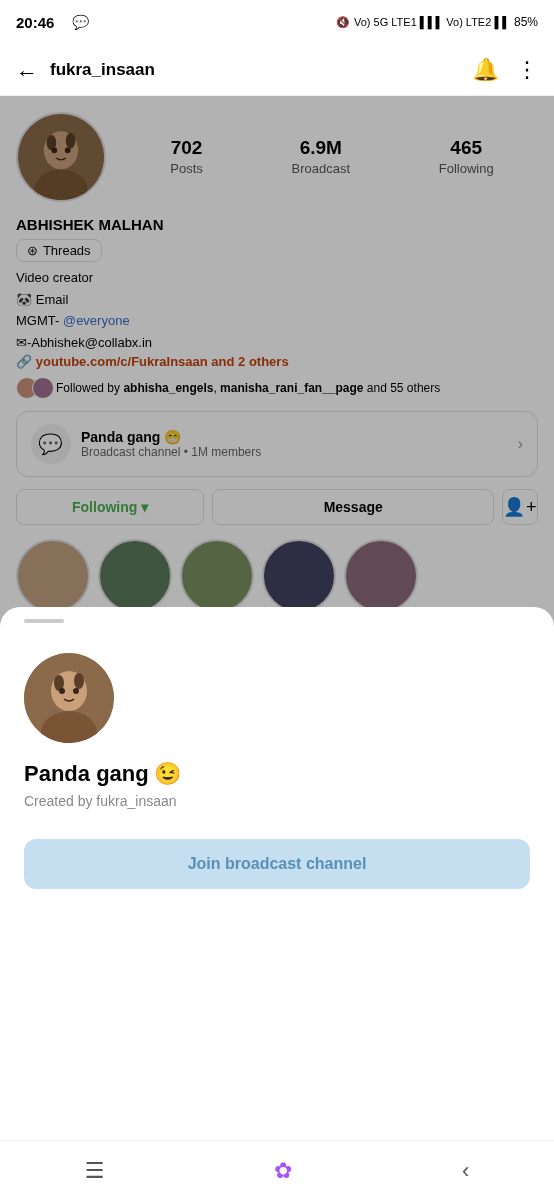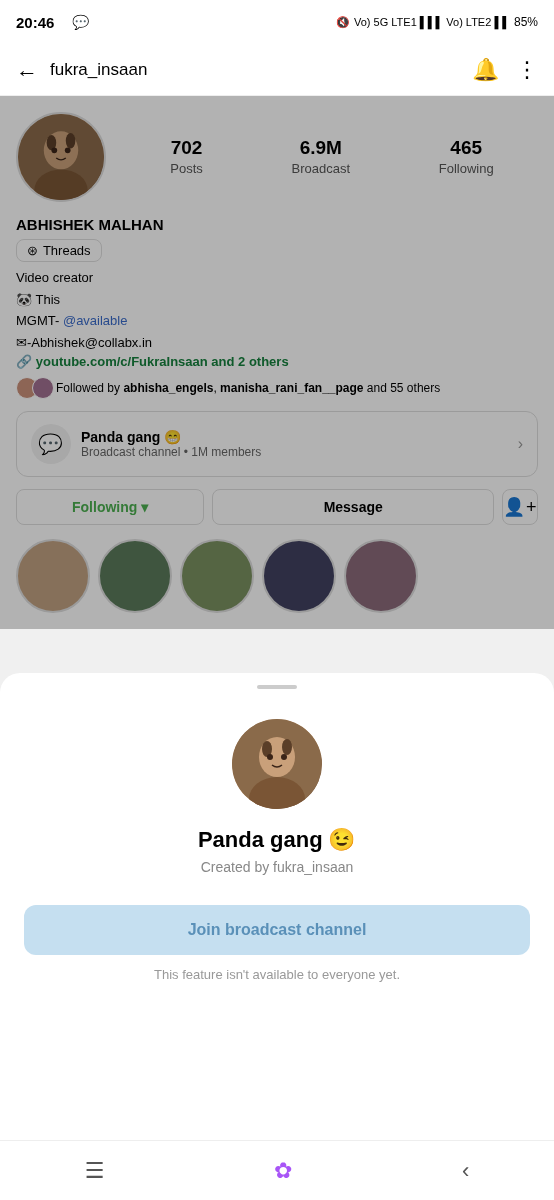--- a/index.html
+++ b/index.html
@@ -51,21 +51,21 @@
     }
     .back-btn {
       font-size: 22px;
       color: #000;
       margin-right: 12px;
       cursor: pointer;
     }
     .header-username {
       flex: 1;
       font-size: 17px;
-      font-weight: 400;
+      font-weight: 700;
       color: #000;
     }
     .header-icons {
       display: flex;
       align-items: center;
       gap: 16px;
     }
     .header-icon {
       font-size: 22px;
       color: #000;
@@ -144,21 +144,21 @@
       margin-bottom: 6px;
     }
     .bio-line {
       font-size: 13px;
       color: #000;
       line-height: 1.5;
       margin-bottom: 2px;
     }
     .bio-link {
       font-size: 13px;
-      color: #15803d;
+      color: #c2410c;
       font-weight: 600;
       margin-bottom: 8px;
     }
     .followed-by {
       display: flex;
       align-items: center;
       gap: 8px;
       margin-bottom: 12px;
     }
     .followed-avatars {
@@ -304,27 +304,27 @@
       left: 0;
       width: 100%;
       height: 540px;
       background: transparent;
     }
     .bottom-sheet {
       position: absolute;
       bottom: 0;
       left: 0;
       width: 100%;
-      height: 527px;
+      height: 593px;
       background: #fff;
       border-radius: 20px 20px 0 0;
       padding: 12px 24px 0;
       display: flex;
       flex-direction: column;
-      align-items: center;
+      align-items: flex-start;
     }
     .sheet-handle {
       width: 40px;
       height: 4px;
       background: #ccc;
       border-radius: 2px;
       margin-bottom: 30px;
     }
     .sheet-avatar {
       width: 90px;
@@ -451,22 +451,22 @@
   <div class="profile-name">ABHISHEK MALHAN</div>
 
   
   <div class="threads-badge">
     <span>⊛</span>
     <span>Threads</span>
   </div>
 
   
   <div class="bio-line">Video creator</div>
-  <div class="bio-line">🐼 This</div>
-  <div class="bio-line">MGMT- <span style="color:#3a6bc9;">@available</span></div>
+  <div class="bio-line">🐼 Email</div>
+  <div class="bio-line">MGMT- <span style="color:#3a6bc9;">@everyone</span></div>
   <div class="bio-line">✉-Abhishek@collabx.in</div>
   <div class="bio-link">🔗 youtube.com/c/FukraInsaan and 2 others</div>
 
   
   <div class="followed-by">
     <div class="followed-avatars">
       <div class="followed-mini-avatar" style="background:#c9907a;"></div>
       <div class="followed-mini-avatar" style="background:#a07090;"></div>
     </div>
     <div class="followed-text">
@@ -520,21 +520,20 @@
         <circle cx="38" cy="38" r="3" fill="#3a2418"></circle>
         <circle cx="52" cy="38" r="3" fill="#3a2418"></circle>
         <path d="M40 46 Q45 50 50 46" stroke="#3a2418" stroke-width="1.5" fill="none"></path>
       </svg>
     </div>
 
     <div class="sheet-channel-name">Panda gang 😉</div>
     <div class="sheet-created-by">Created by fukra_insaan</div>
 
     <button class="join-btn">Join broadcast channel</button>
-    <div class="feature-notice">This feature isn't available to everyone yet.</div>
   </div>
 </div>
 
 <div class="bottom-nav">
   <span class="nav-icon">☰</span>
   <span class="nav-icon active">✿</span>
   <span class="nav-icon">‹</span>
 </div>
 
 </body></html>

